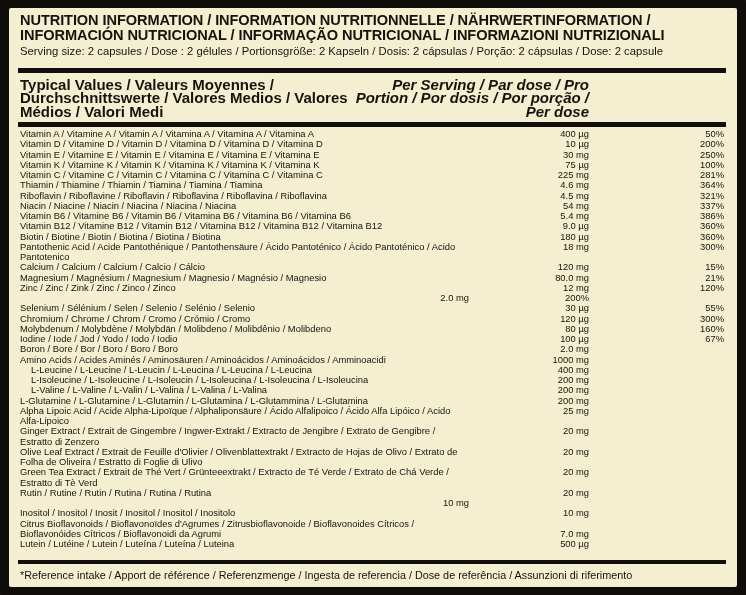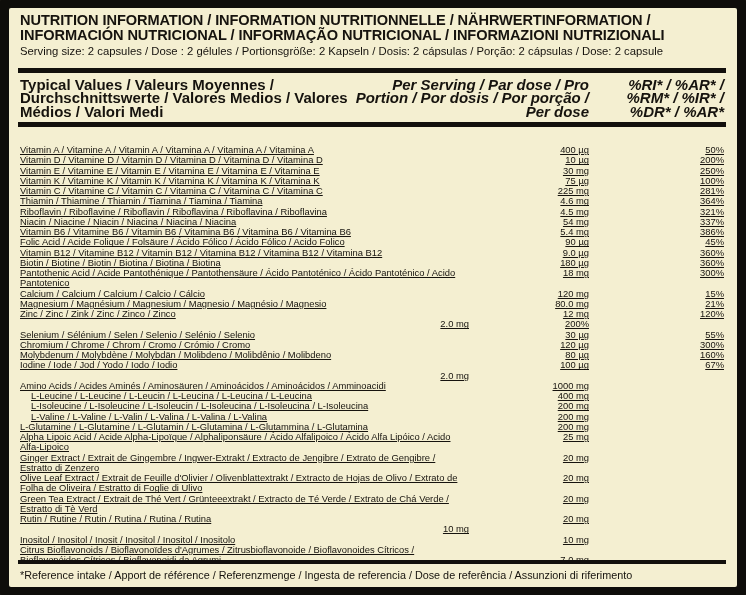--- a/index.html
+++ b/index.html
@@ -43,25 +43,24 @@
     grid-template-columns:1fr 240px 135px;
     align-items:start;
     font-weight:bold;
     font-size:15px;
     line-height:13.4px;
     padding:5px 0 4px;
   }
   .thead .th-amt, .thead .th-ri { text-align:right;font-style:italic; }
   .rows {
     flex:1;
-    padding-top:18px;
+    padding-top:2px;
     overflow:hidden;
     font-size:9.4px;
     line-height:10.25px;
-    text-decoration:underline;
   }
   .row {
     display:grid;
     grid-template-columns:1fr 120px 135px;
     align-items:start;
   }
   .row .name { padding-right:6px; }
   .row.indent .name { padding-left:11px; }
   .row .amt, .row .ri { text-align:right; white-space:nowrap; }
   .row.amt-end .amt { align-self:end; }
@@ -78,21 +77,20 @@
   <div class="inner">
 
     <div class="title">NUTRITION INFORMATION / INFORMATION NUTRITIONNELLE / NÄHRWERTINFORMATION / INFORMACIÓN NUTRICIONAL / INFORMAÇÃO NUTRICIONAL / INFORMAZIONI NUTRIZIONALI</div>
     <div class="serving">Serving size: 2 capsules / Dose : 2 gélules / Portionsgröße: 2 Kapseln / Dosis: 2 cápsulas / Porção: 2 cápsulas / Dose: 2 capsule</div>
 
     <div class="bar bar-top"></div>
 
     <div class="thead">
       <div class="th th-name">Typical Values / Valeurs Moyennes / Durchschnittswerte / Valores Medios / Valores Médios / Valori Medi</div>
       <div class="th th-amt">Per Serving / Par dose / Pro Portion / Por dosis / Por porção / Per dose</div>
-      <div class="th th-ri">%RI* / %AR* / %RM* / %IR* / %DR* / %AR*</div>
     </div>
 
     <div class="bar"></div>
 
     <div class="rows">
   <div class="row">
     <span class="name">Vitamin A / Vitamine A / Vitamin A / Vitamina A / Vitamina A / Vitamina A</span>
     <span class="amt">400 µg</span>
     <span class="ri">50%</span>
   </div>
@@ -138,25 +136,20 @@
     <span class="amt">54 mg</span>
     <span class="ri">337%</span>
   </div>
 
   <div class="row">
     <span class="name">Vitamin B6 / Vitamine B6 / Vitamin B6 / Vitamina B6 / Vitamina B6 / Vitamina B6</span>
     <span class="amt">5.4 mg</span>
     <span class="ri">386%</span>
   </div>
 
-  <div class="row">
-    <span class="name">Folic Acid / Acide Folique / Folsäure / Ácido Fólico / Ácido Fólico / Acido Folico</span>
-    <span class="amt">90 µg</span>
-    <span class="ri">45%</span>
-  </div>
 
   <div class="row">
     <span class="name">Vitamin B12 / Vitamine B12 / Vitamin B12 / Vitamina B12 / Vitamina B12 / Vitamina B12</span>
     <span class="amt">9.0 µg</span>
     <span class="ri">360%</span>
   </div>
 
   <div class="row">
     <span class="name">Biotin / Biotine / Biotin / Biotina / Biotina / Biotina</span>
     <span class="amt">180 µg</span>
@@ -210,20 +203,21 @@
     <span class="ri">160%</span>
   </div>
 
   <div class="row">
     <span class="name">Iodine / Iode / Jod / Yodo / Iodo / Iodio</span>
     <span class="amt">100 µg</span>
     <span class="ri">67%</span>
   </div>
 
   <div class="row">
+    <span class="name">Boron / Bore / Bor / Boro / Boro / Boro</span>
     <span class="amt">2.0 mg</span>
     <span class="ri"></span>
   </div>
 
   <div class="row">
     <span class="name">Amino Acids / Acides Aminés / Aminosäuren / Aminoácidos / Aminoácidos / Amminoacidi</span>
     <span class="amt">1000 mg</span>
     <span class="ri"></span>
   </div>
 

